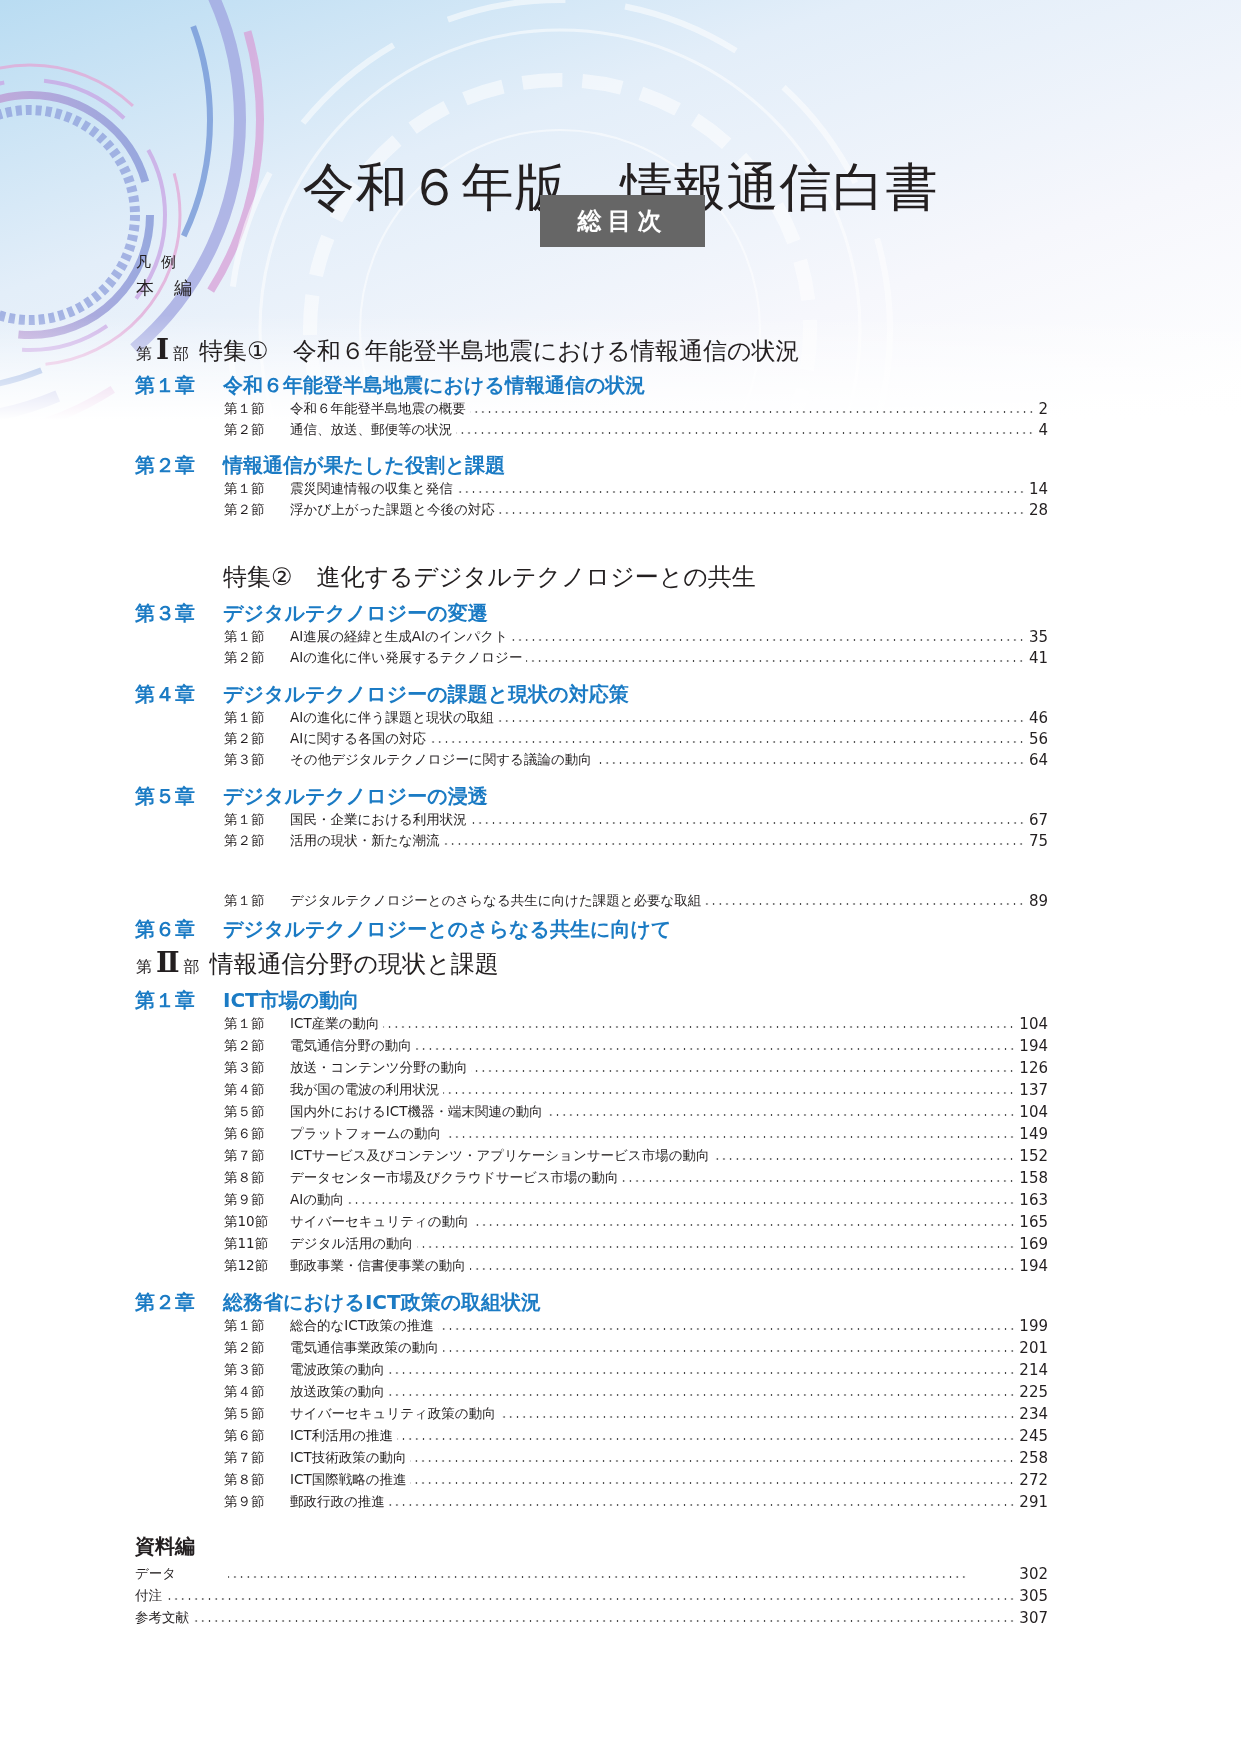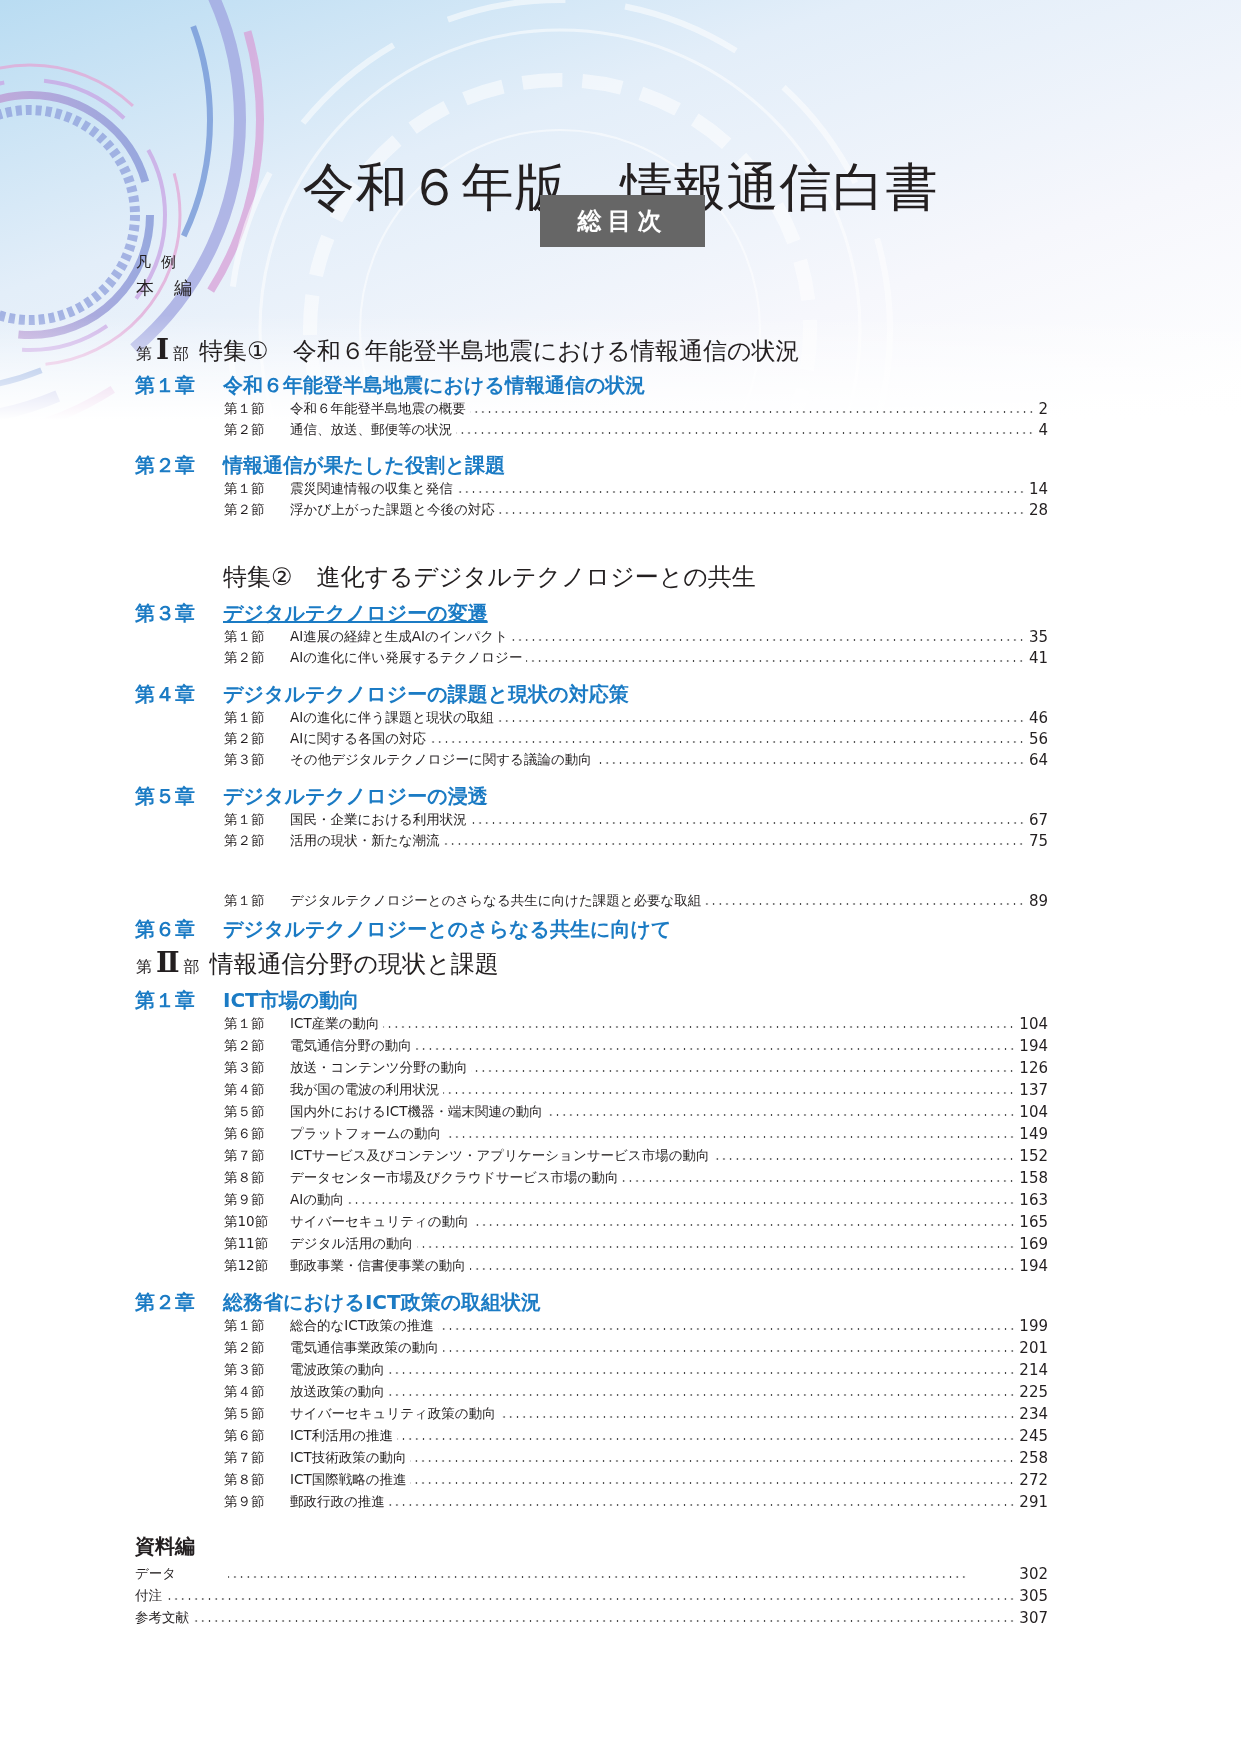--- a/index.html
+++ b/index.html
@@ -137,21 +137,21 @@
     </div>
     <div class="row" style="top:501px;">
       <span class="sec-label">第２節</span>
       <span class="sec-title">浮かび上がった課題と今後の対応</span>
       <span class="leader"></span>
       <span class="page-no">28</span>
     </div>
 
     <div class="feature-heading" style="top:561px;">特集②　進化するデジタルテクノロジーとの共生</div>
 
-    <div class="chapter" style="top:600px;text-decoration:underline;">
+    <div class="chapter" style="top:600px;">
       <span class="ch-label">第３章</span><span>デジタルテクノロジーの変遷</span>
     </div>
     <div class="row" style="top:628px;">
       <span class="sec-label">第１節</span>
       <span class="sec-title">AI進展の経緯と生成AIのインパクト</span>
       <span class="leader"></span>
       <span class="page-no">35</span>
     </div>
     <div class="row" style="top:649px;">
       <span class="sec-label">第２節</span>

